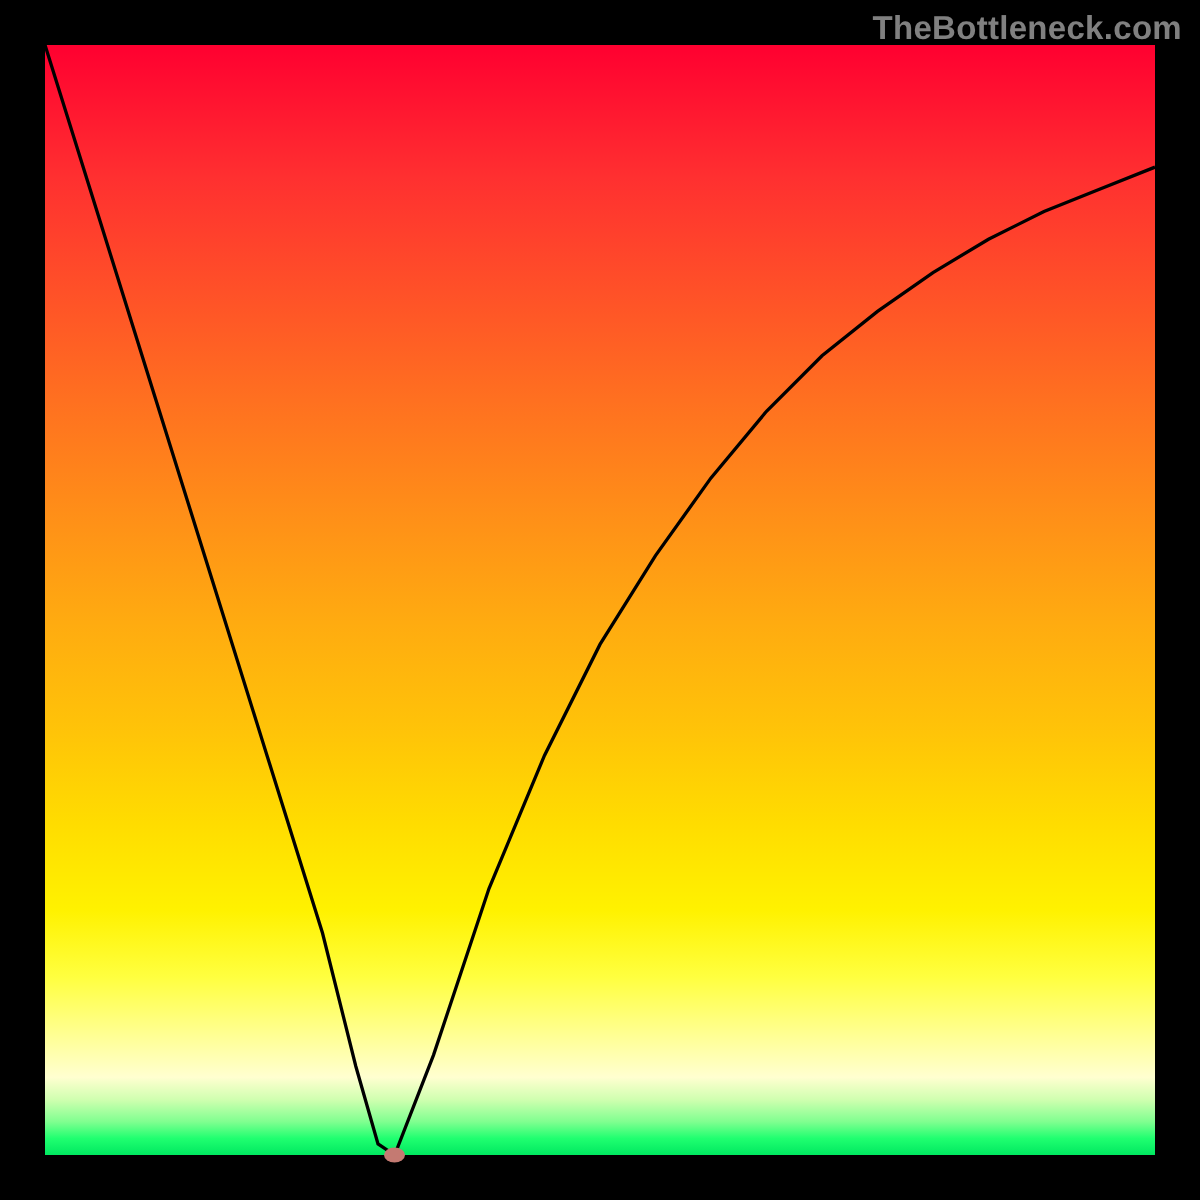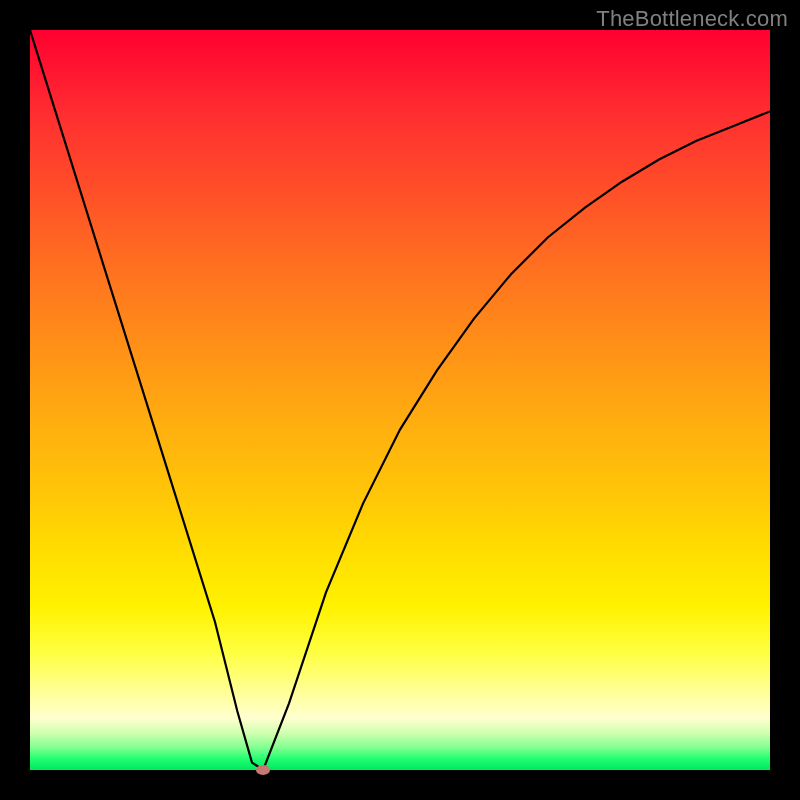--- a/index.html
+++ b/index.html
@@ -51,21 +51,21 @@
     background: #c47a72;
     border-radius: 50%;
     transform: translate(-50%, -50%);
   }
   .watermark {
     position: absolute;
     top: 6px;
     right: 12px;
     color: #808080;
     font-size: 22px;
-    font-weight: normal;
+    font-weight: bold;
     letter-spacing: 0.2px;
   }
 </style>
 </head>
 <body>
 
 <div class="plot-area">
   <svg class="curve-svg" viewBox="0 0 740 740" preserveAspectRatio="none">
     <path id="curve-path" fill="none" stroke="#000000" stroke-width="2.2" d="M0.00 0.00 L37.00 118.40 L74.00 236.80 L111.00 355.20 L148.00 473.60 L185.00 592.00 L207.20 680.80 L222.00 732.60 L233.10 740.00 L259.00 673.40 L296.00 562.40 L333.00 473.60 L370.00 399.60 L407.00 340.40 L444.00 288.60 L481.00 244.20 L518.00 207.20 L555.00 177.60 L592.00 151.70 L629.00 129.50 L666.00 111.00 L703.00 96.20 L740.00 81.40"></path>
   </svg>

